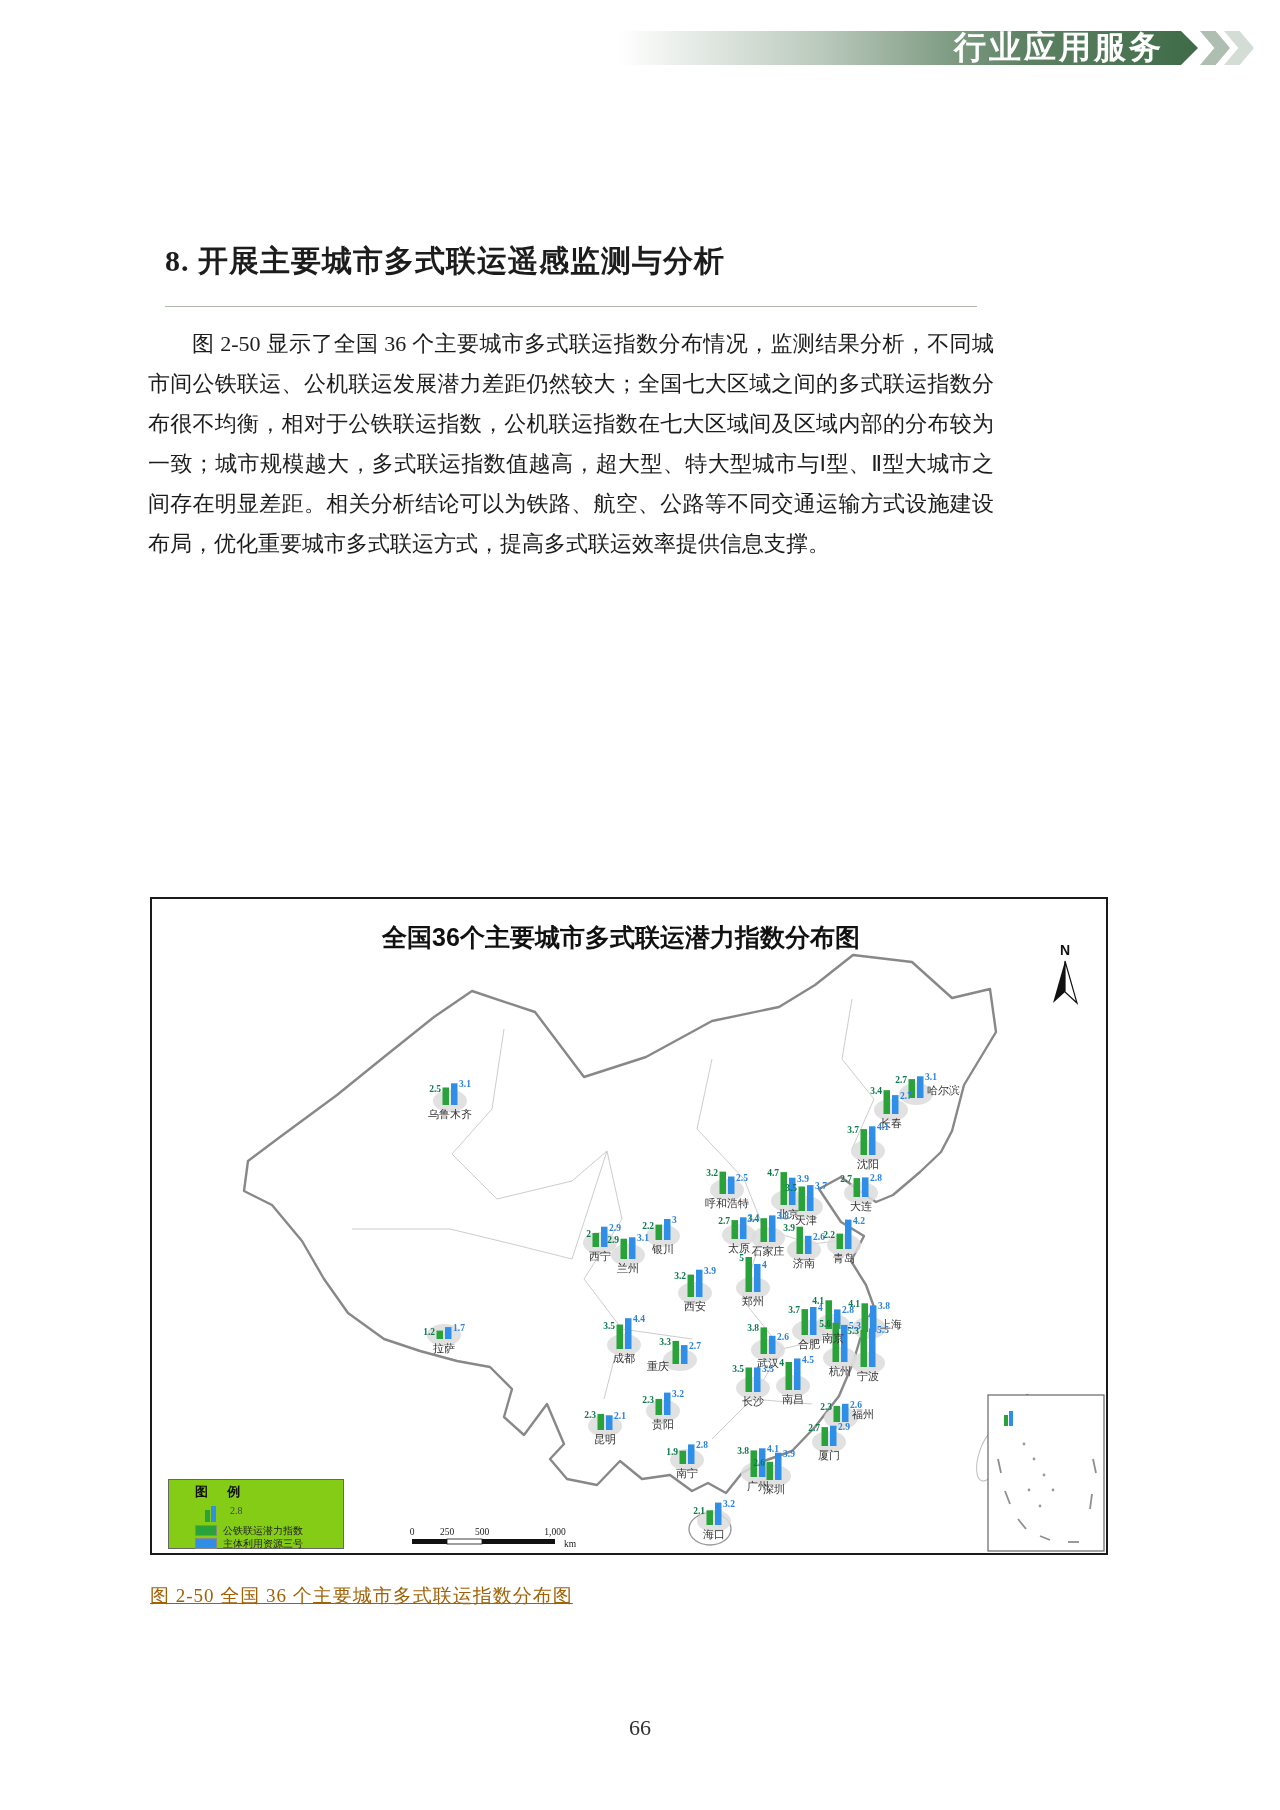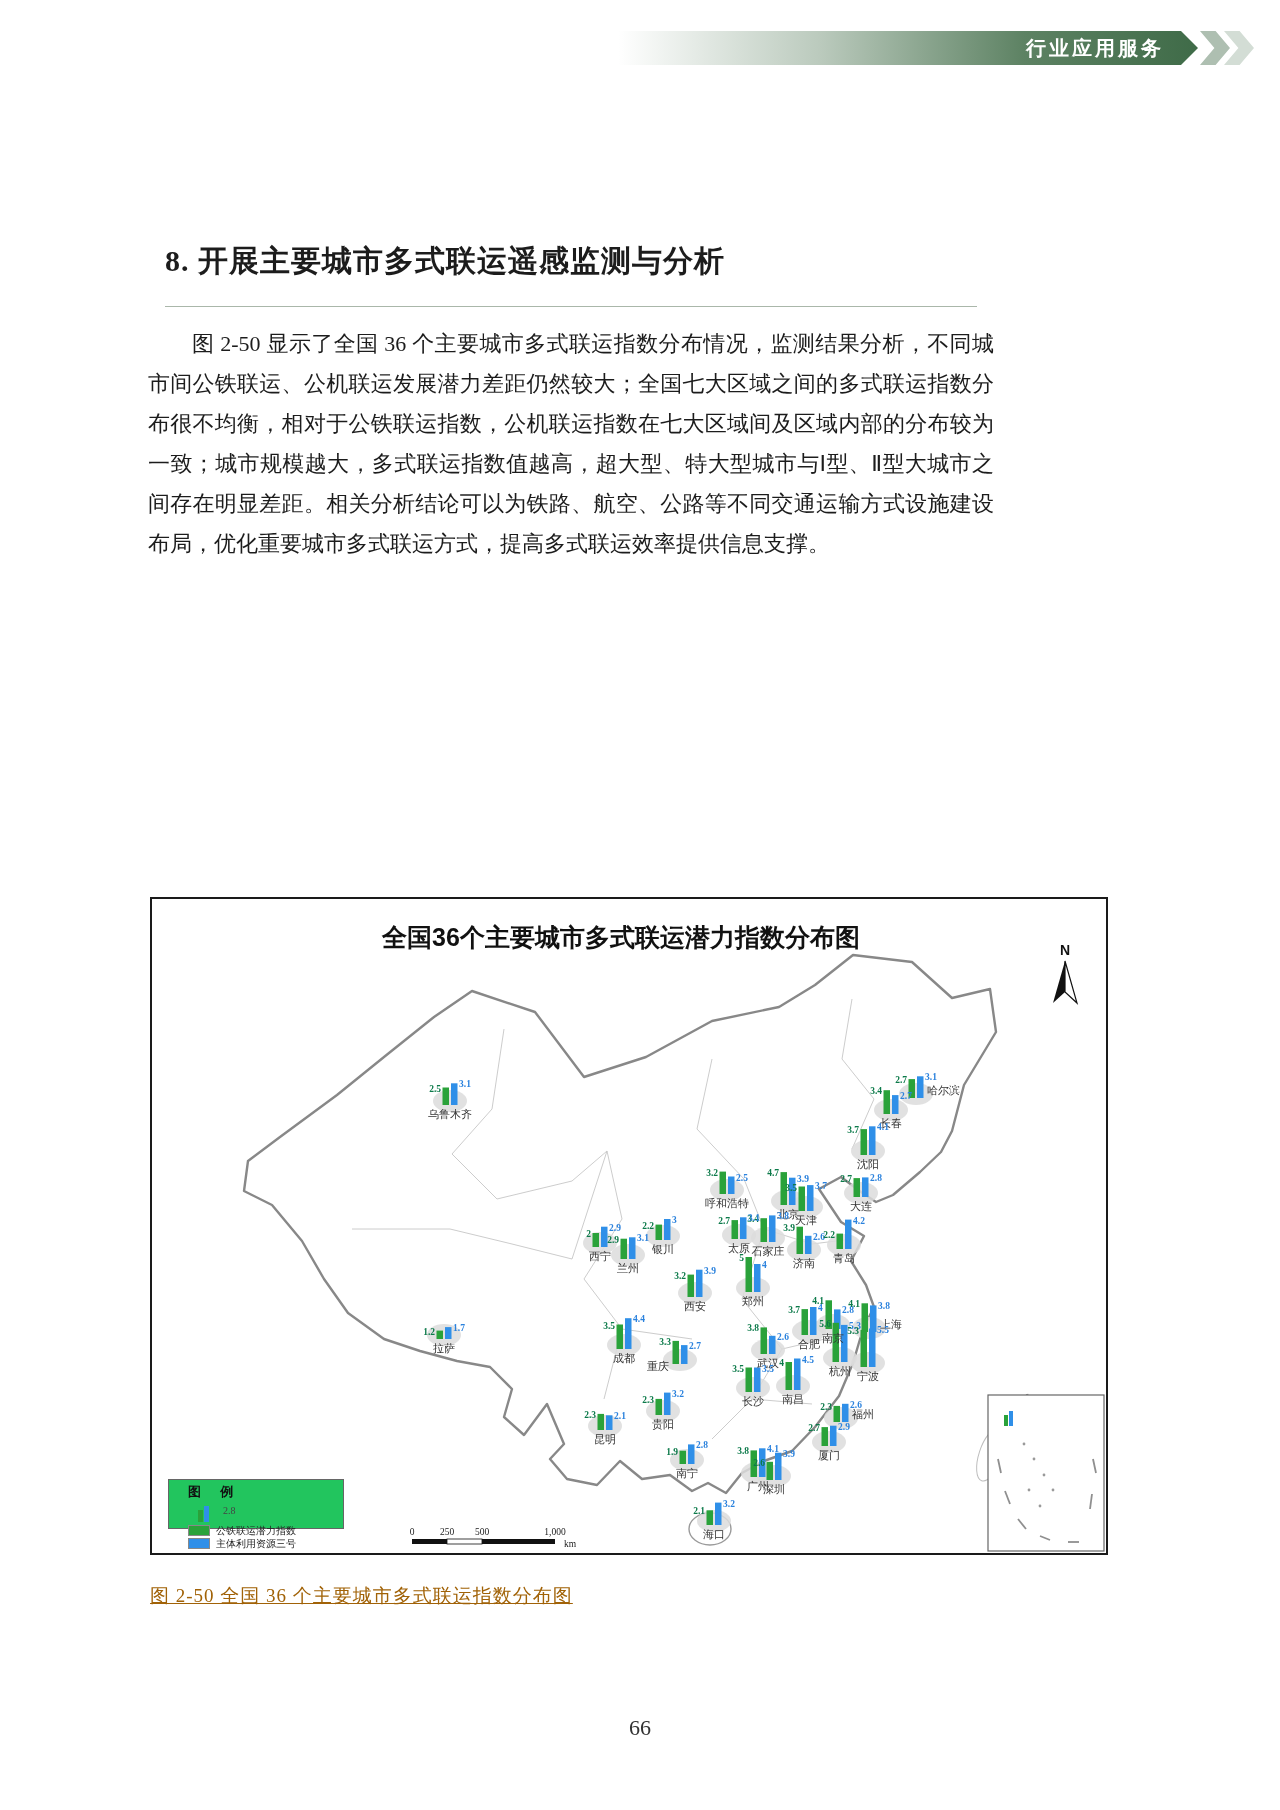--- a/index.html
+++ b/index.html
@@ -5,42 +5,42 @@
   html,body{margin:0;padding:0;background:#ffffff;}
   #page{position:relative;width:1280px;height:1810px;background:#ffffff;overflow:hidden;
         font-family:"Liberation Serif", serif;color:#1c1c1c;}
 
   
   #banner{position:absolute;left:618px;top:31px;height:34px;width:580px;
           background:linear-gradient(to right, rgba(246,249,246,0) 0%, rgba(130,158,134,.55) 35%, #5d8263 70%, #3f6b48 100%);
           clip-path:polygon(0 0, calc(100% - 17px) 0, 100% 50%, calc(100% - 17px) 100%, 0 100%);
           display:flex;align-items:center;justify-content:flex-end;}
   #banner .txt{color:#ffffff;font-family:"Liberation Sans",sans-serif;font-weight:bold;
-               font-size:20px;letter-spacing:3px;padding-right:34px;}
+               font-size:32px;letter-spacing:3px;padding-right:34px;}
   .chev{position:absolute;top:31px;height:34px;width:30px;
         clip-path:polygon(0 0,52% 0,100% 50%,52% 100%,0 100%,48% 50%);}
   #chev1{left:1200px;background:#aebfb1;}
   #chev2{left:1224px;background:#d3ddd5;}
 
   
   #content{position:absolute;left:148px;top:224px;width:846px;}
   #sec-title{font-size:30px;font-weight:bold;margin:17px;padding-bottom:24px;
              border-bottom:1px solid #aab7aa;letter-spacing:1px;}
   #content p{font-size:22px;line-height:40px;text-align:justify;text-indent:2em;margin:14px 0 0 0;}
 
   
   #figure{position:absolute;left:150px;top:897px;width:958px;height:658px;
           border:2px solid #1a1a1a;background:#ffffff;box-sizing:border-box;}
   #fig-title{position:absolute;left:0;right:16px;top:22px;text-align:center;
              font-family:"Liberation Sans",sans-serif;font-weight:bold;font-size:25px;color:#111;}
   #map-svg{position:absolute;left:0;top:0;width:954px;height:654px;}
 
   
-  #legend{position:absolute;left:16px;top:580px;width:176px;height:50px;border:1px solid #666;
-          background:#22c55e;box-sizing:border-box;padding:3px 19px;font-family:"Liberation Serif",serif;}
+  #legend{position:absolute;left:16px;top:580px;width:176px;height:70px;border:1px solid #666;
+          background:#84cc16;box-sizing:border-box;padding:3px 26px;font-family:"Liberation Serif",serif;}
   #legend .lg-title{font-weight:bold;font-size:13px;letter-spacing:8px;color:#111;}
   #legend .lg-sample{display:flex;align-items:flex-end;height:20px;margin:1px 0 2px 4px;}
   #legend .lg-sample .v{font-size:10px;color:#444;margin-left:5px;margin-bottom:6px;}
   #legend .lg-row{display:flex;align-items:center;height:13px;}
   #legend .sw{width:20px;height:9px;margin-right:6px;border:0.5px solid #888;}
   #legend .lg-label{font-size:10px;color:#222;}
 
   #caption{position:absolute;left:150px;top:1583px;width:958px;
            font-size:19px;color:#a16207;letter-spacing:1px;text-decoration:underline;}
   #pageno{position:absolute;left:0;top:1715px;width:1280px;text-align:center;font-size:22px;color:#333;}

